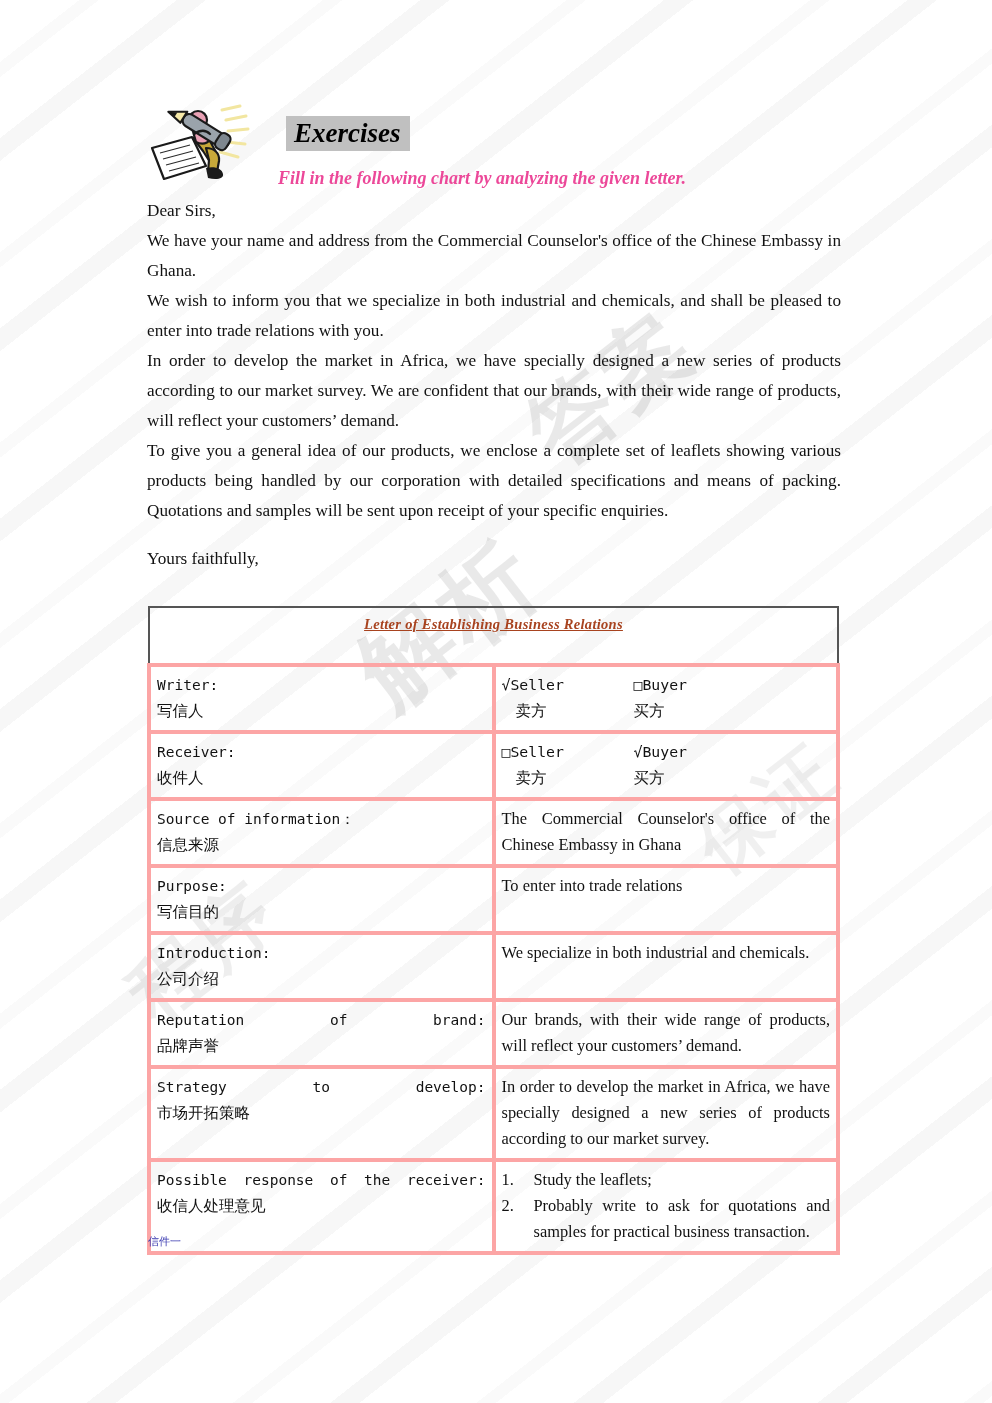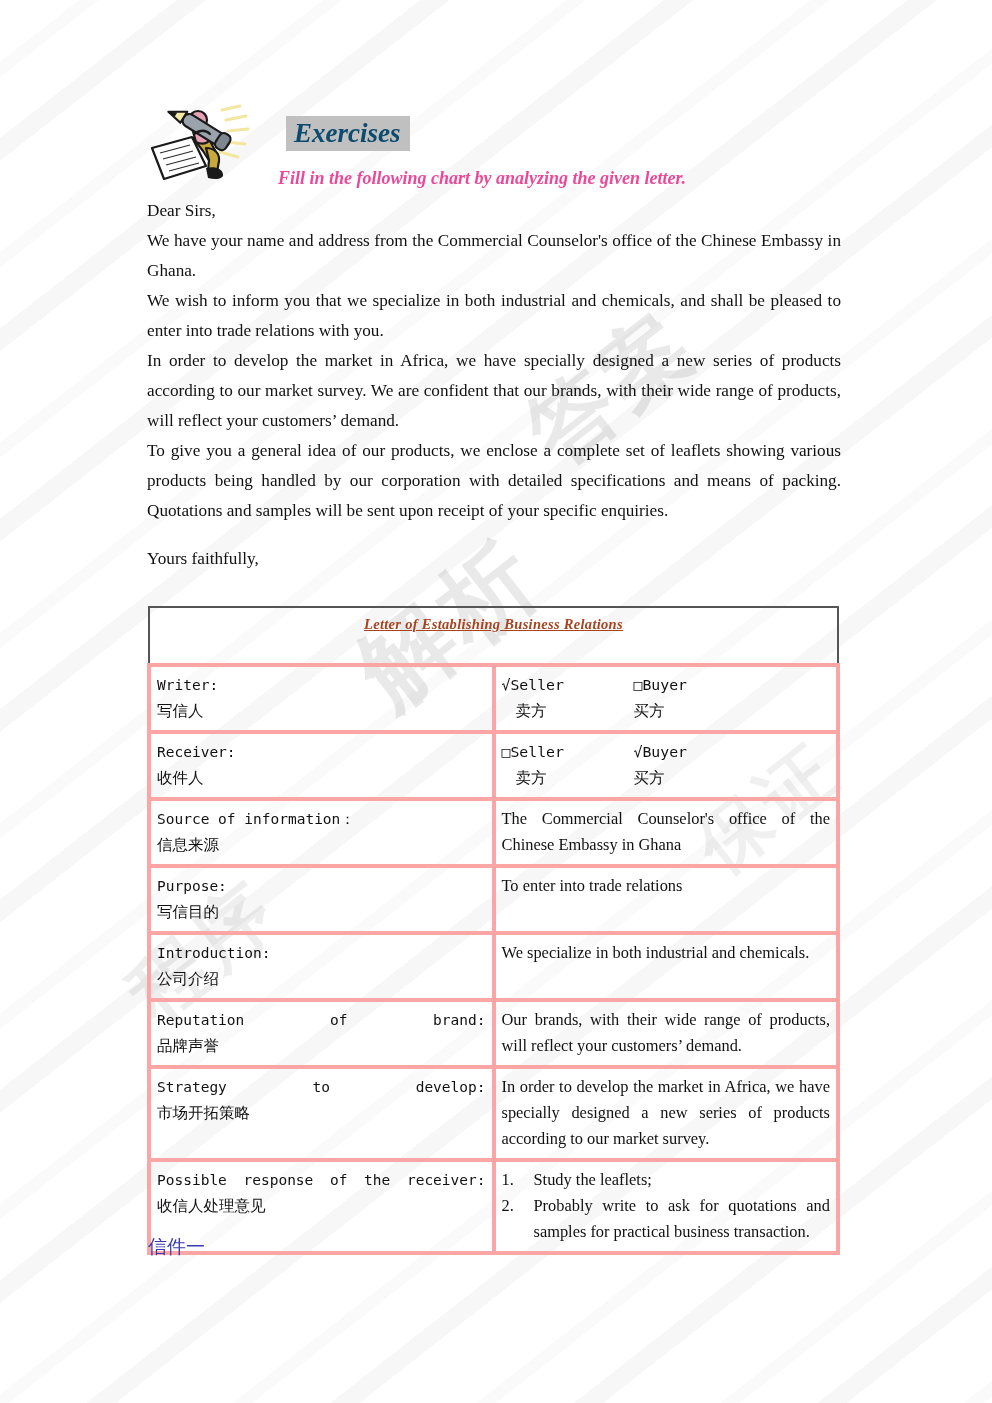--- a/index.html
+++ b/index.html
@@ -85,21 +85,21 @@
   }
   .ex-title {
     display: inline-block;
     background: #c0c0c0;
     padding: 2px 10px 3px 8px;
     font-family: "Liberation Serif", "DejaVu Serif", serif;
     font-weight: bold;
     font-style: italic;
     font-size: 27px;
     line-height: 1.12;
-    color: #0c4a6e;
+    color: #000000;
   }
   .ex-sub {
     position: absolute;
     left: 130px;
     top: 68px;
     font-family: "Liberation Serif", "DejaVu Serif", serif;
     font-weight: bold;
     font-style: italic;
     font-size: 18px;
     color: #ec4899;
@@ -224,21 +224,21 @@
     top: 0;
   }
   ol.resp-list li.noj { text-align: left; }
 
   
   #caption {
     position: absolute;
     left: 148px;
     top: 1234px;
     font-family: "DejaVu Sans", sans-serif;
-    font-size: 19px;
+    font-size: 11px;
     color: #3a3ab0;
   }
 </style>
 </head>
 <body>
 
 <div id="watermark">
   <div class="wm-stripes"></div>
   <div class="wm-text wm-a">解析</div>
   <div class="wm-text wm-b">答案</div>

